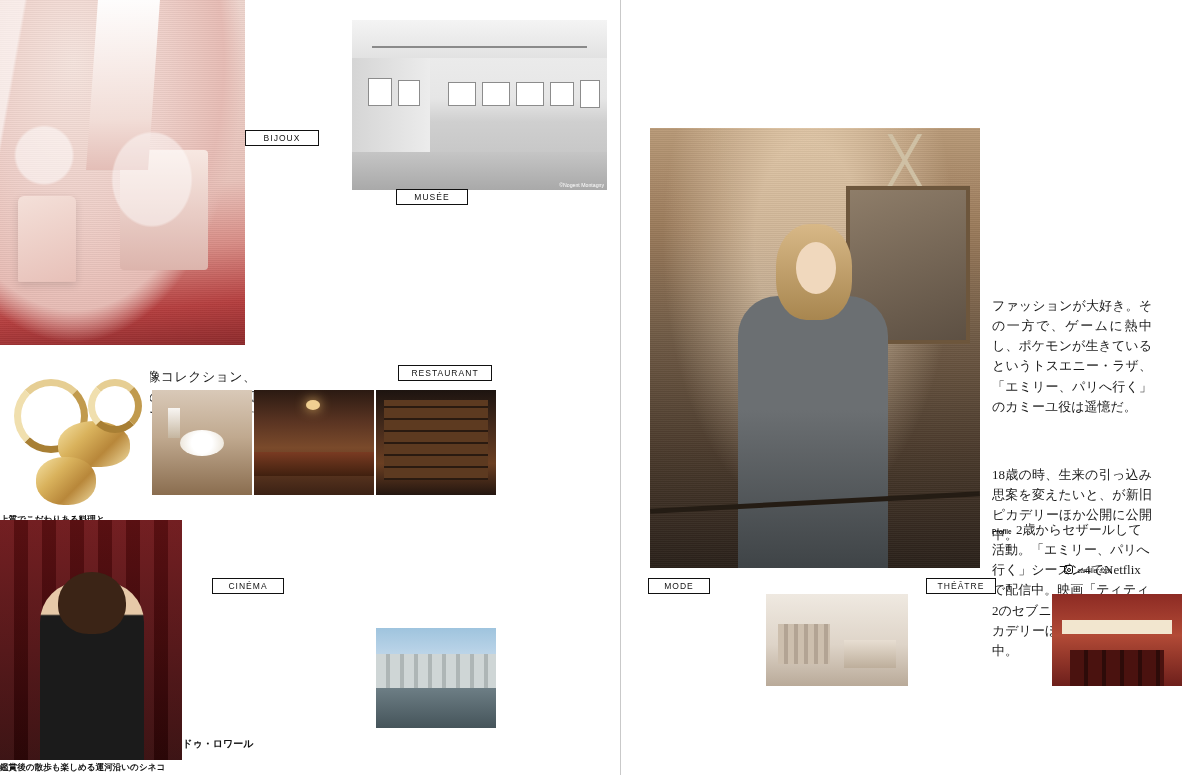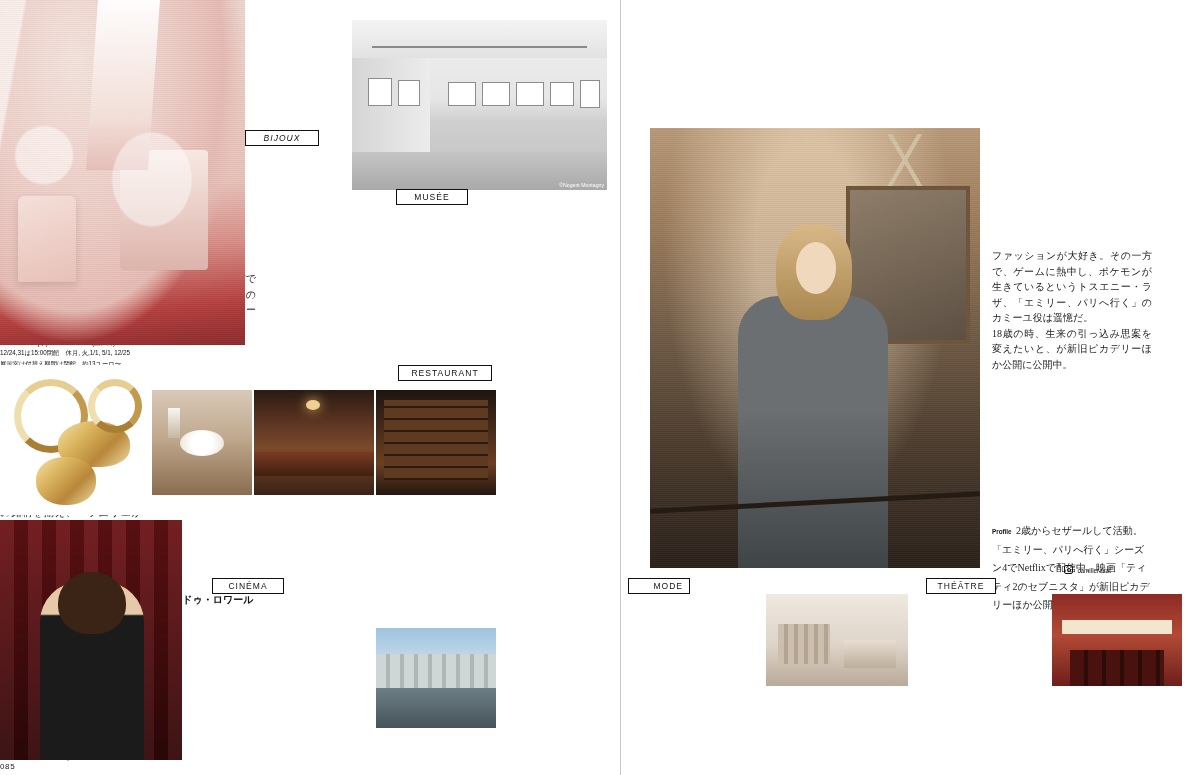--- a/index.html
+++ b/index.html
@@ -7,21 +7,21 @@
   .page{position:relative;width:1200px;height:775px;}
 
   
   .abs{position:absolute;}
   .imgbox{position:absolute;overflow:hidden;background:#ddd;}
   .cat{position:absolute;border:1px solid #111;background:#fff;font-size:8.5px;letter-spacing:.12em;
        text-align:center;padding:2px 6px;font-family:"Liberation Sans",sans-serif;color:#111;}
   .jtitle{font-family:"Liberation Serif",serif;font-weight:bold;font-size:10px;color:#111;line-height:1.35;}
   .jtitle2{font-family:"Liberation Serif",serif;font-weight:bold;font-size:9.5px;color:#111;line-height:1.4;}
   .lead{font-family:"Liberation Serif",serif;font-weight:bold;font-size:8.6px;line-height:1.5;color:#111;}
-  .body{font-family:"Liberation Serif",serif;font-size:10px;line-height:1.55;color:#1a1a1a;text-align:justify;}
+  .body{font-family:"Liberation Serif",serif;font-size:13px;line-height:1.55;color:#1a1a1a;text-align:justify;margin-top:48px;}
   .meta{font-family:"Liberation Sans",sans-serif;font-size:6.3px;line-height:1.65;color:#111;}
   .credit{font-family:"Liberation Sans",sans-serif;font-size:5.2px;color:#555;}
   .pnum{font-family:"Liberation Sans",sans-serif;font-size:8px;color:#222;letter-spacing:.08em;}
 
   
   .bigtitle{font-family:"Liberation Serif",serif;font-size:34px;color:#111;letter-spacing:.01em;}
 
   
   .ph-pink{background:
       radial-gradient(ellipse at 30% 18%, #f6e4de 0%, #efd0c9 38%, #e8bdb6 62%, transparent 70%),
@@ -68,21 +68,21 @@
   </div>
   <div class="credit" style="left:34px;top:352px;">photography : Kazumitsu Takaoka</div>
 
   <div class="imgbox ph-jewel" style="left:0;top:365px;width:150px;height:150px;background:#fff;">
     <div class="ring" style="left:14px;top:14px;width:60px;height:60px;"></div>
     <div class="gold" style="left:58px;top:56px;width:72px;height:46px;border-radius:50% 50% 40% 40%;"></div>
     <div class="gold" style="left:36px;top:92px;width:60px;height:48px;border-radius:46%;"></div>
     <div class="ring" style="left:88px;top:14px;width:40px;height:40px;"></div>
   </div>
 
-  <div class="cat" style="left:245px;top:130px;width:60px;font-style:italic;">BIJOUX</div>
+  <div class="cat" style="left:245px;top:130px;width:60px;">BIJOUX</div>
   <div class="jtitle" style="left:204px;top:150px;width:140px;">Annelise Michelson</div>
   <div class="jtitle" style="left:204px;top:162px;width:140px;">アヌリーズ・ミッシェルソン</div>
   <div class="meta" style="left:204px;top:176px;width:140px;">【マドレーヌ】</div>
   <div class="lead" style="left:204px;top:190px;width:140px;white-space:pre-line;">彫刻的な造形美が魅力の
 一点ものジュエリー。</div>
   <div class="body" style="left:204px;top:222px;width:142px;height:100px;overflow:hidden;">「デザイナーのアヌリーズは、彫刻を専攻した造形作家で、ジュエリーは独学。作品は型取りから作っていて、フランス で作られたー点ものは、オーガニックで建築的なラインが見事！」。イタリアしたりやのアナルド、ギャラリー兼ブティックは完全予約制で、専門のコンサルタントがジュエリー選びをアドバイス。左奥から、「Drapée」ブレスレット1,200ユーロ、「Crush」リング350ユーロなど。</div>
   <div class="meta" style="left:204px;top:324px;width:148px;">28, rue Boissy-d'Anglas 75008</div>
   <div class="meta" style="left:204px;top:334px;width:148px;">06-08-82-43-90</div>
   <div class="meta" style="left:204px;top:344px;width:148px;">MADELEINE　11:00〜19:00</div>
   <div class="meta" style="left:204px;top:354px;width:148px;">下記期中から要予約</div>
@@ -192,21 +192,21 @@
 
   <div style="position:absolute;left:992px;top:520px;width:160px;">
     <span class="meta" style="font-weight:bold;">Profile</span>
     <span class="body">2歳からセザールして活動。「エミリー、パリへ行く」シーズン4でNetflixで配信中。映画「ティティ2のセブニスタ」が新旧ピカデリーほか公開に公開中。</span>
   </div>
   <div style="position:absolute;left:1064px;top:559px;">
     <span class="logo-ig"></span>
     <span class="meta">camillerazat</span>
   </div>
 
-  <div class="cat" style="left:628px;top:578px;width:48px;text-align:right;">MODE</div>
+  <div class="cat" style="left:648px;top:578px;width:48px;">MODE</div>
 
   <div class="imgbox ph-shop" style="left:766px;top:594px;width:142px;height:92px;">
     <div class="abs" style="left:12px;top:30px;width:52px;height:40px;background:repeating-linear-gradient(90deg,#cdbfae 0 6px,#b3a494 6px 10px);"></div>
     <div class="abs" style="left:78px;top:46px;width:52px;height:28px;background:linear-gradient(180deg,#e7ded2,#bdae9b);"></div>
   </div>
 
   <div class="cat" style="left:926px;top:578px;width:56px;">THÉÂTRE</div>
 
   <div class="imgbox ph-theatre" style="left:1052px;top:594px;width:130px;height:92px;">
     <div class="abs" style="left:10px;top:26px;width:110px;height:14px;background:#f2e6cf;"></div>

